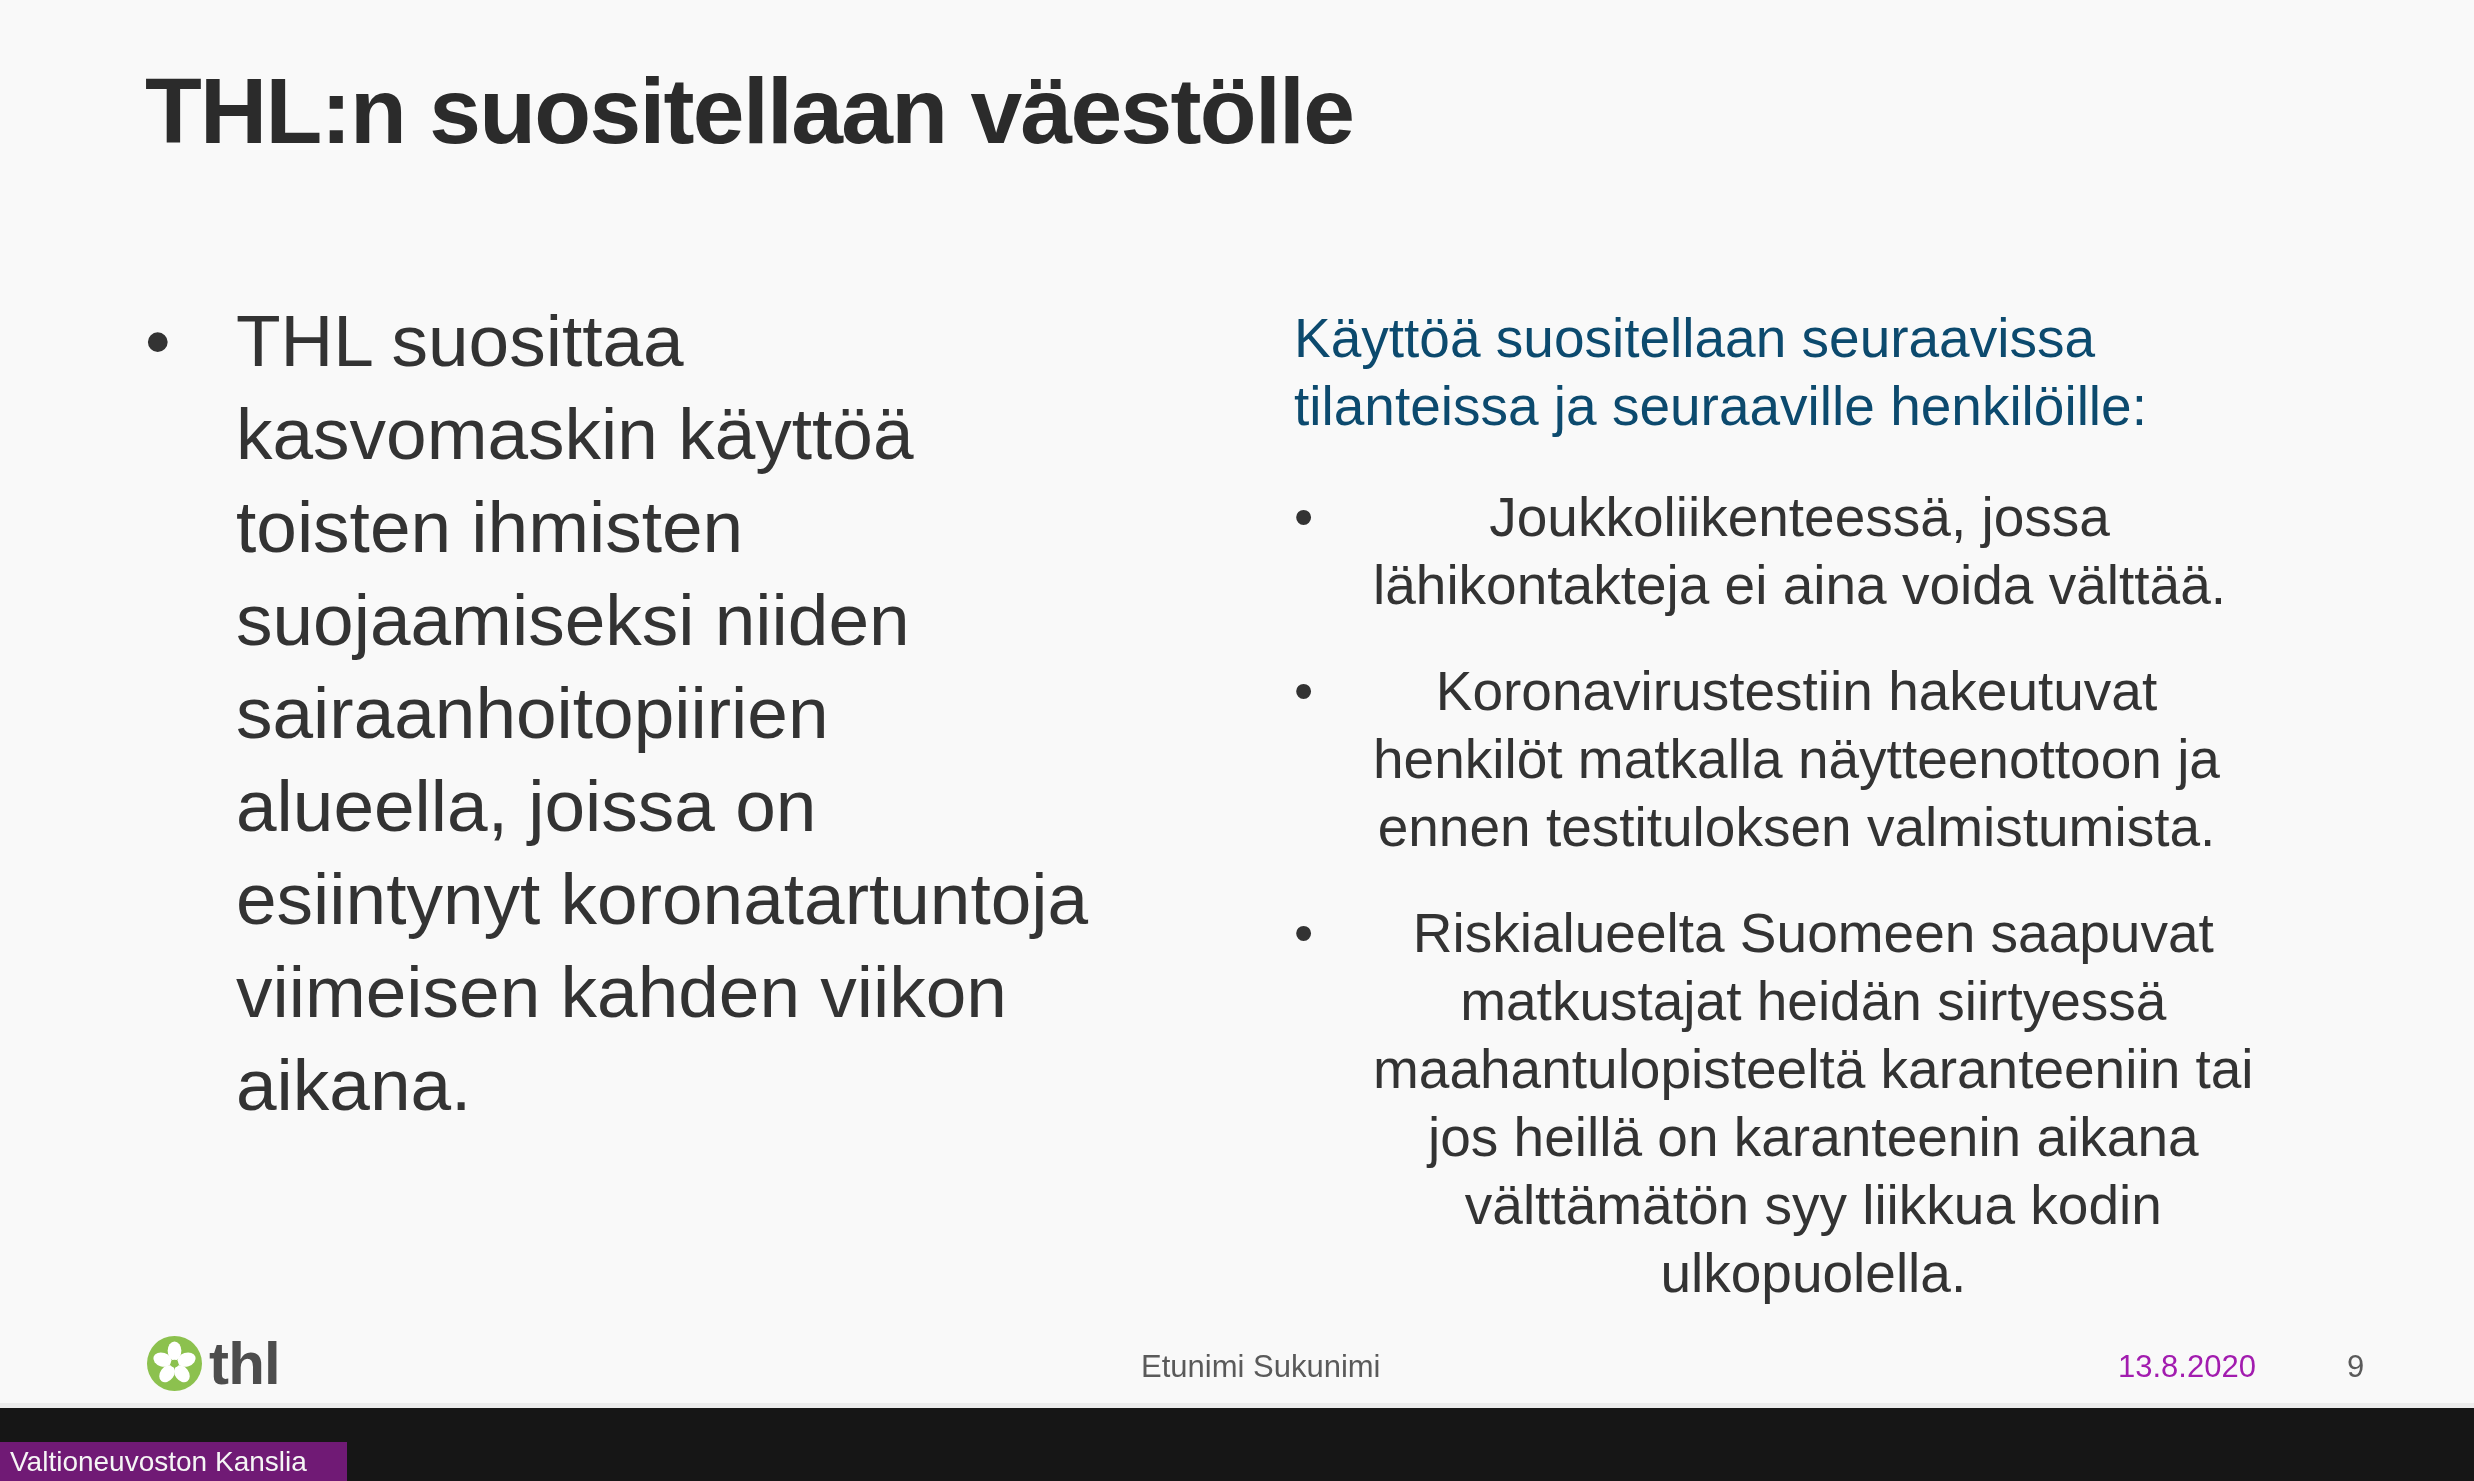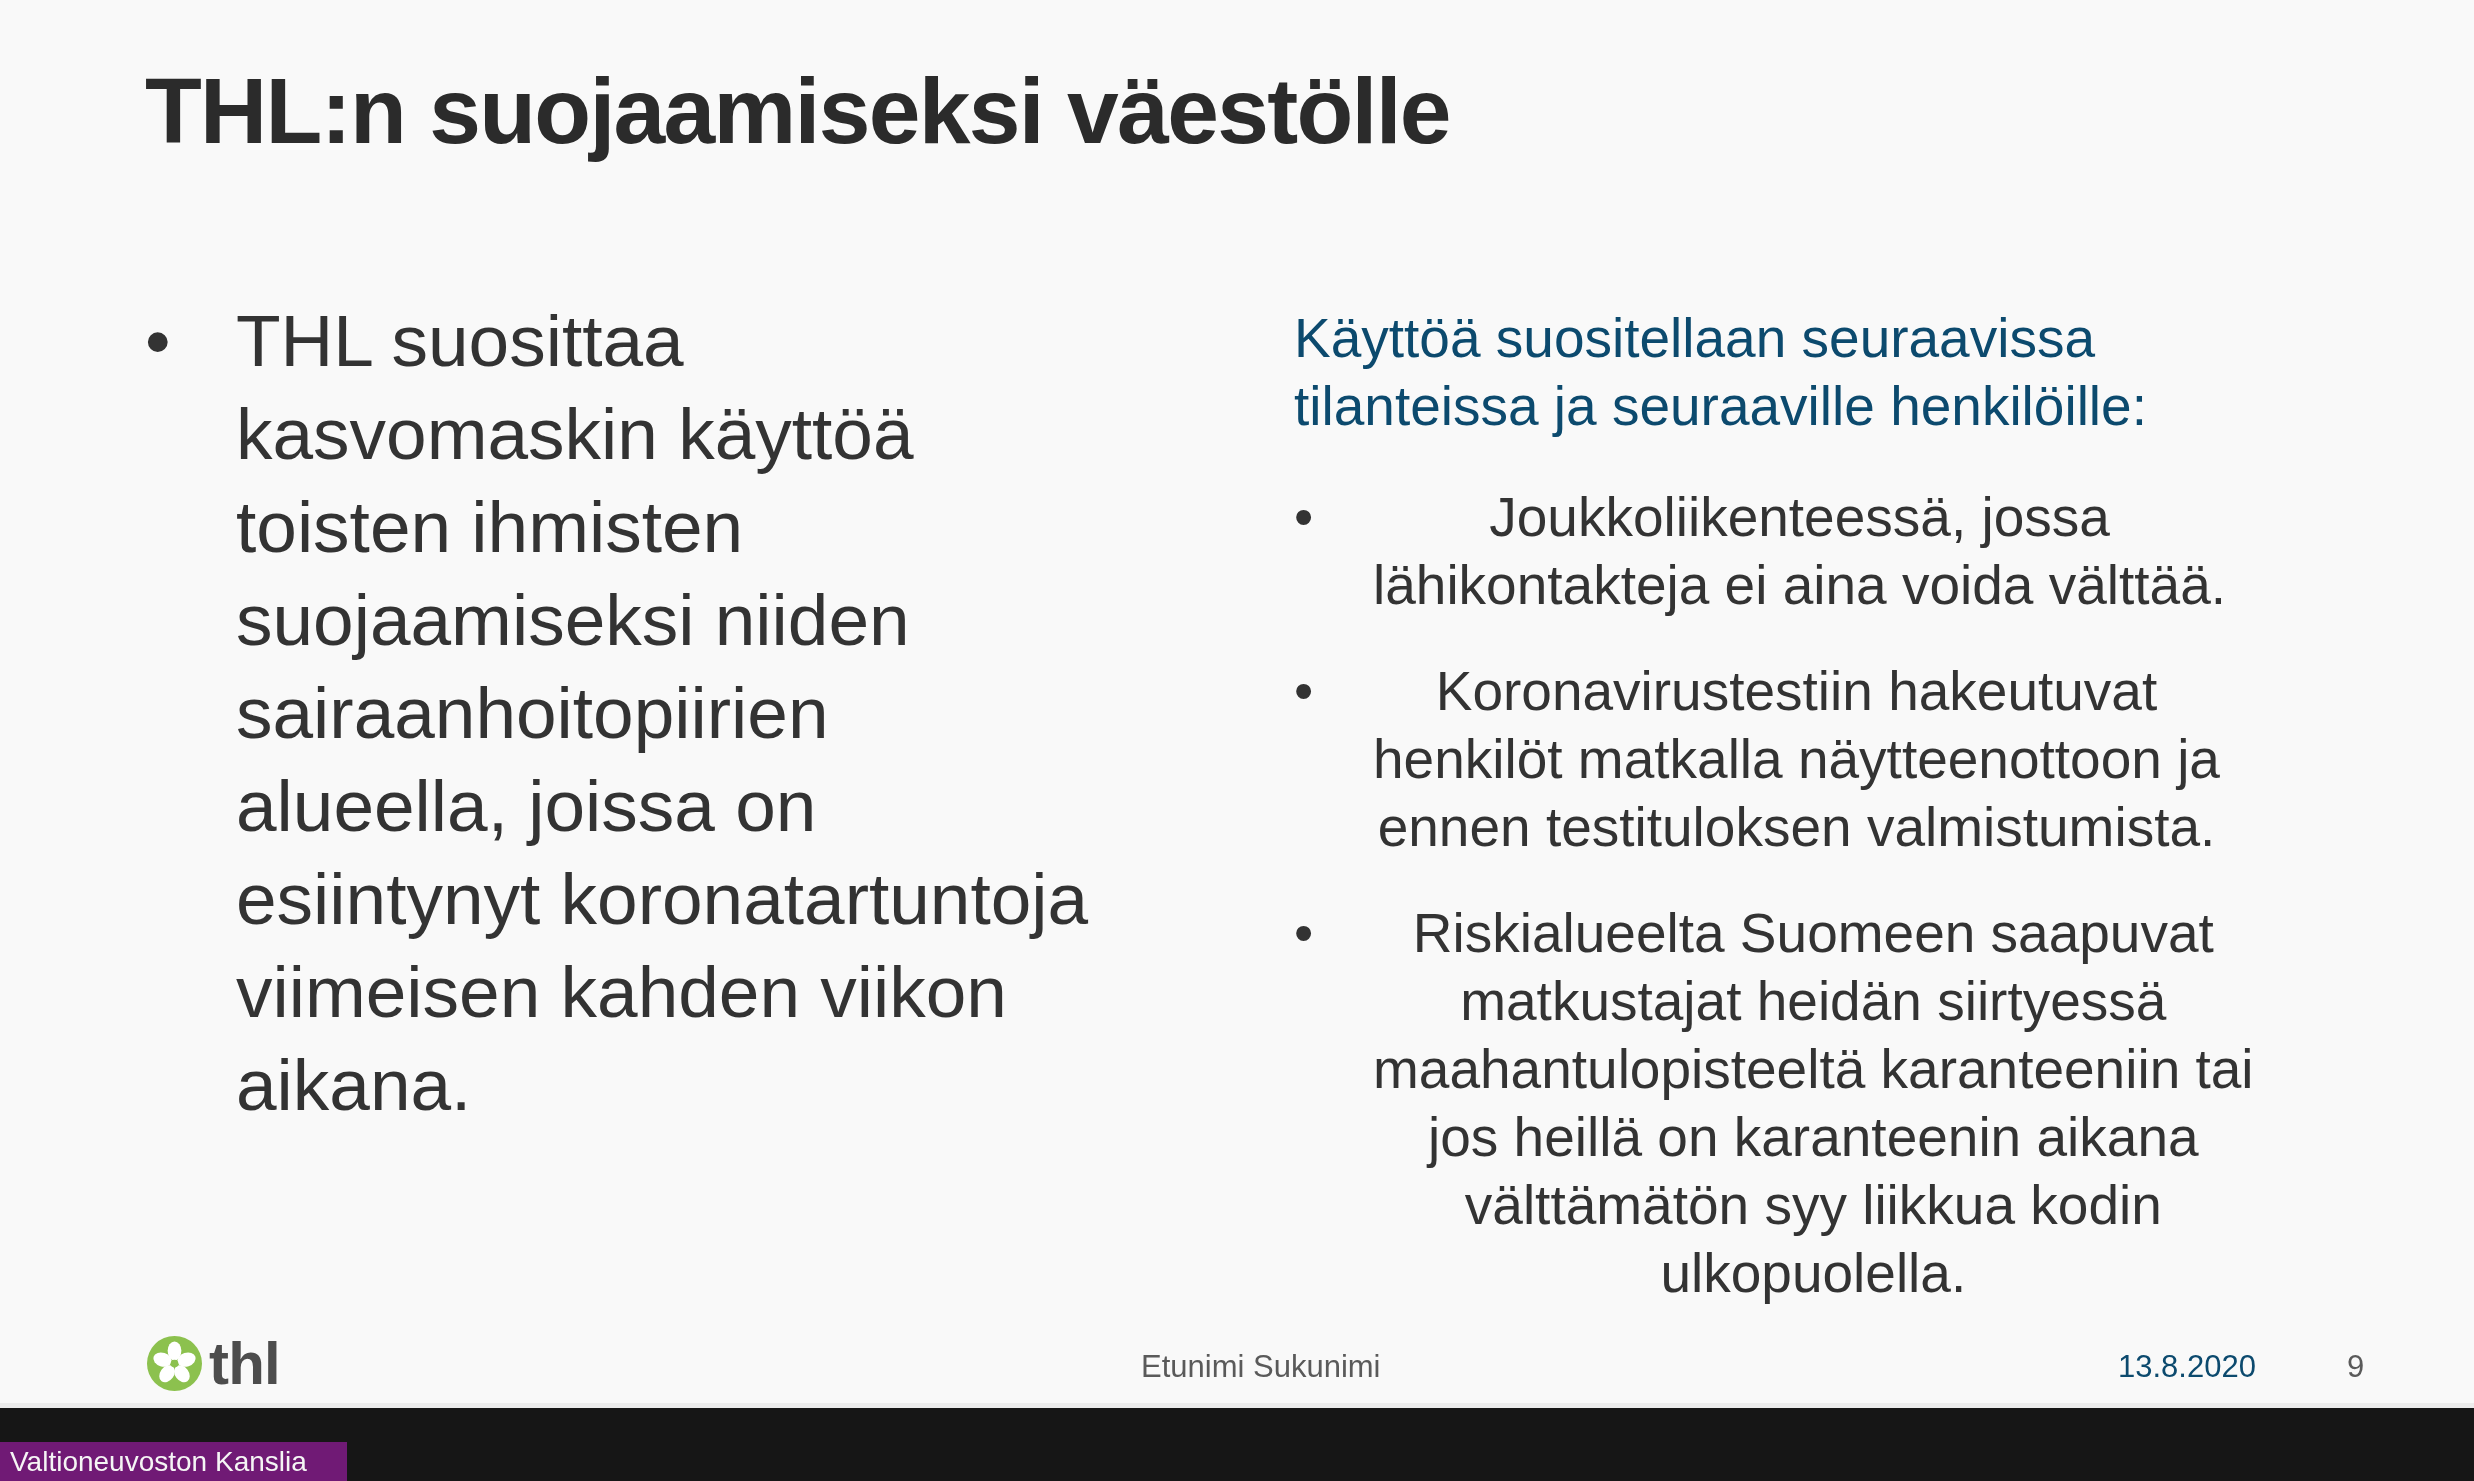--- a/index.html
+++ b/index.html
@@ -113,21 +113,21 @@
     top: 1349px;
     font-size: 31px;
     color: #5a5a5a;
     white-space: nowrap;
   }
   .footer-date {
     position: absolute;
     left: 2118px;
     top: 1349px;
     font-size: 31px;
-    color: #0c4a6e;
+    color: #a21caf;
     white-space: nowrap;
   }
   .footer-page {
     position: absolute;
     left: 2347px;
     top: 1349px;
     font-size: 31px;
     color: #5a5a5a;
   }
   
@@ -154,21 +154,21 @@
     white-space: nowrap;
   }
 </style>
 </head>
 <body>
 
 <div id="screen">
 
   <div class="slide">
 
-    <div class="slide-title">THL:n suojaamiseksi väestölle</div>
+    <div class="slide-title">THL:n suositellaan väestölle</div>
 
     <div class="left-col">
       <div class="bullet-row">
         <span class="bullet-marker">•</span>
         <span class="bullet-text">THL suosittaa
 kasvomaskin käyttöä
 toisten ihmisten
 suojaamiseksi niiden
 sairaanhoitopiirien
 alueella, joissa on

